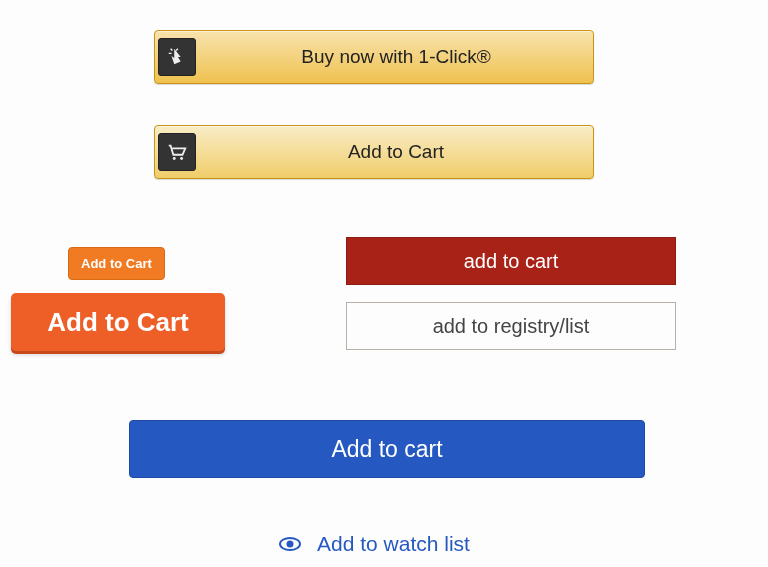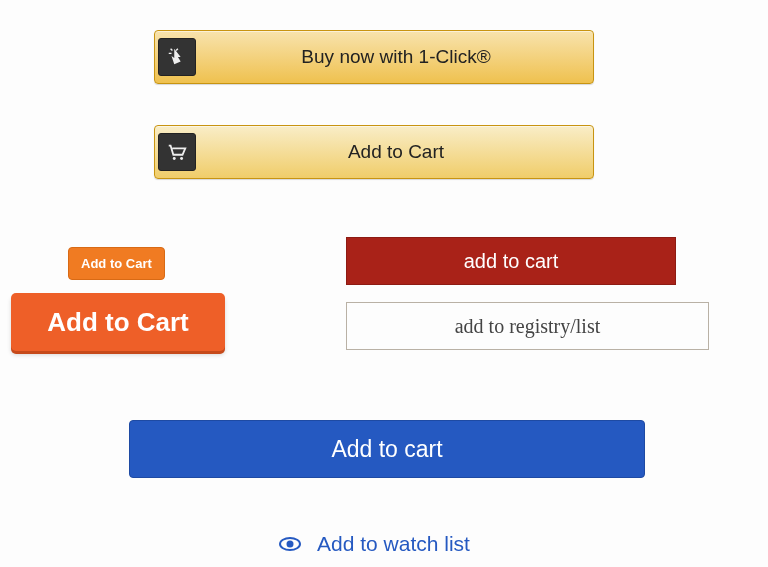--- a/index.html
+++ b/index.html
@@ -93,28 +93,27 @@
     font-size: 20px;
     border: 1px solid #8d1b13;
     cursor: pointer;
   }
 
   
   .registry {
     position: absolute;
     left: 346px;
     top: 302px;
-    width: 363px;
+    width: 330px;
     height: 48px;
     background: #fdfdfd;
     color: #444;
     font-size: 20px;
     border: 1px solid #b9b1a5;
     cursor: pointer;
-    font-family: Liberation Serif, serif;
   }
 
   
   .big-blue {
     position: absolute;
     left: 129px;
     top: 420px;
     width: 516px;
     height: 58px;
     background: #2559c1;

